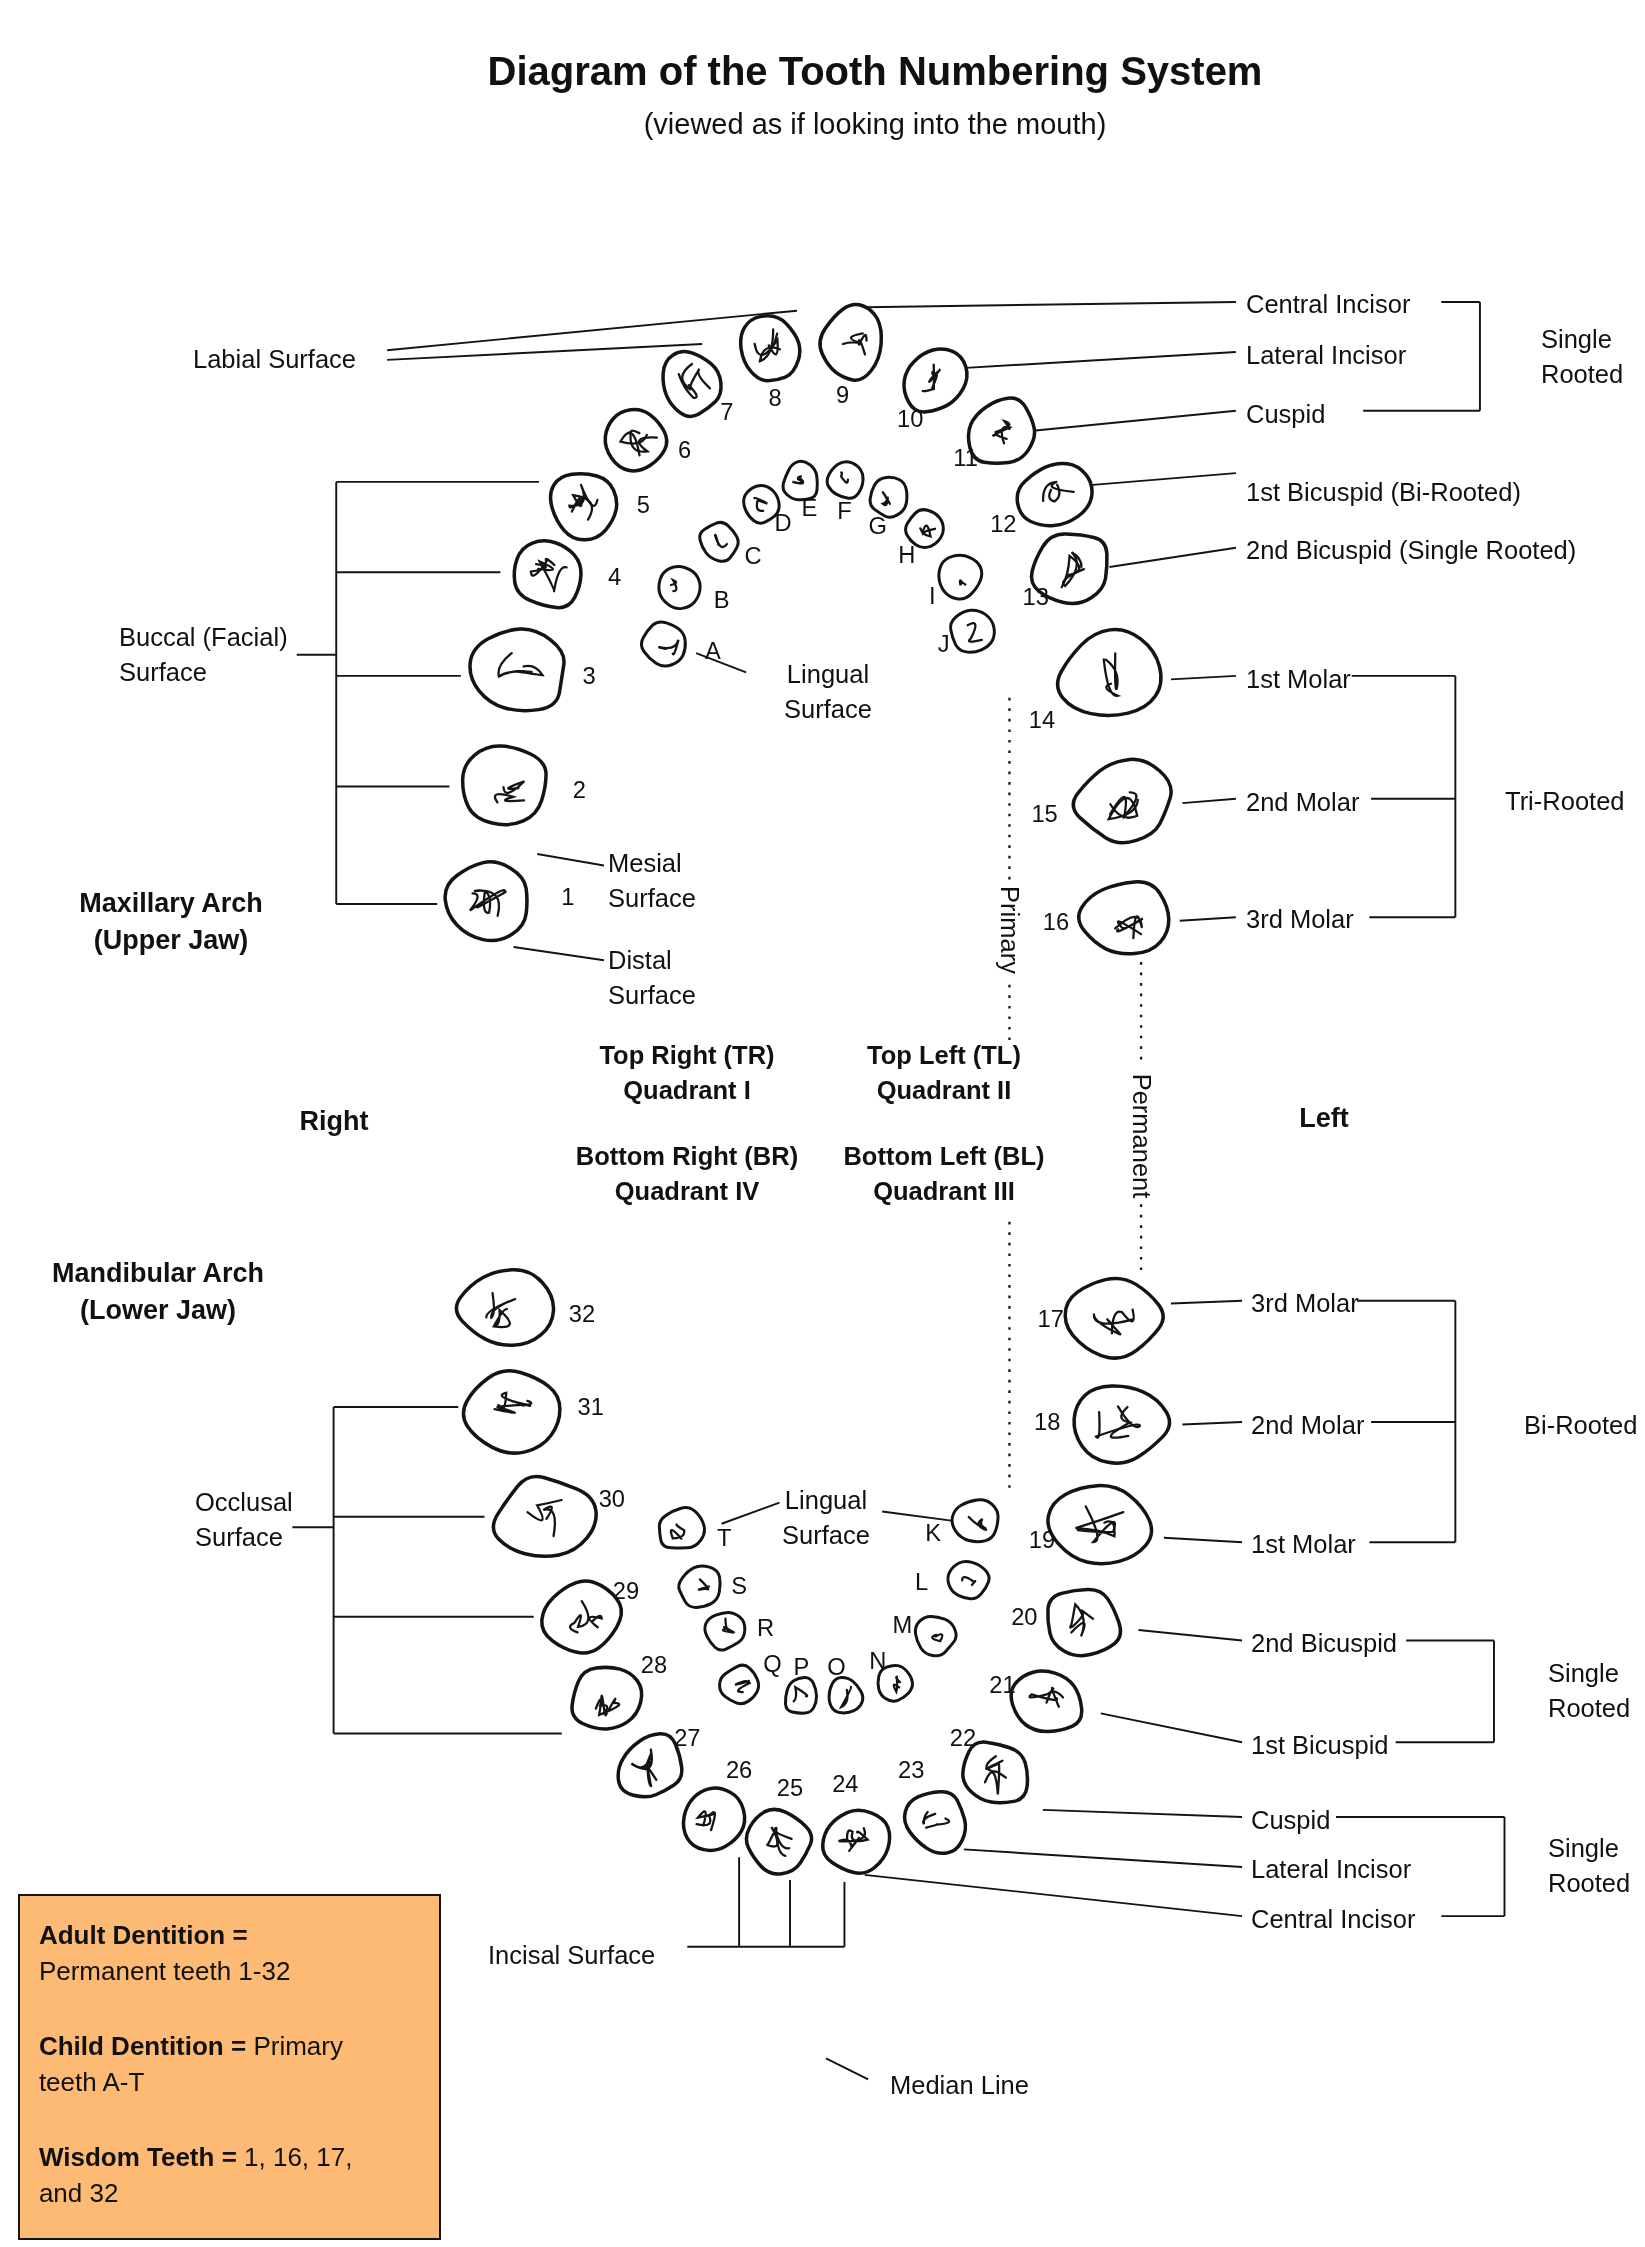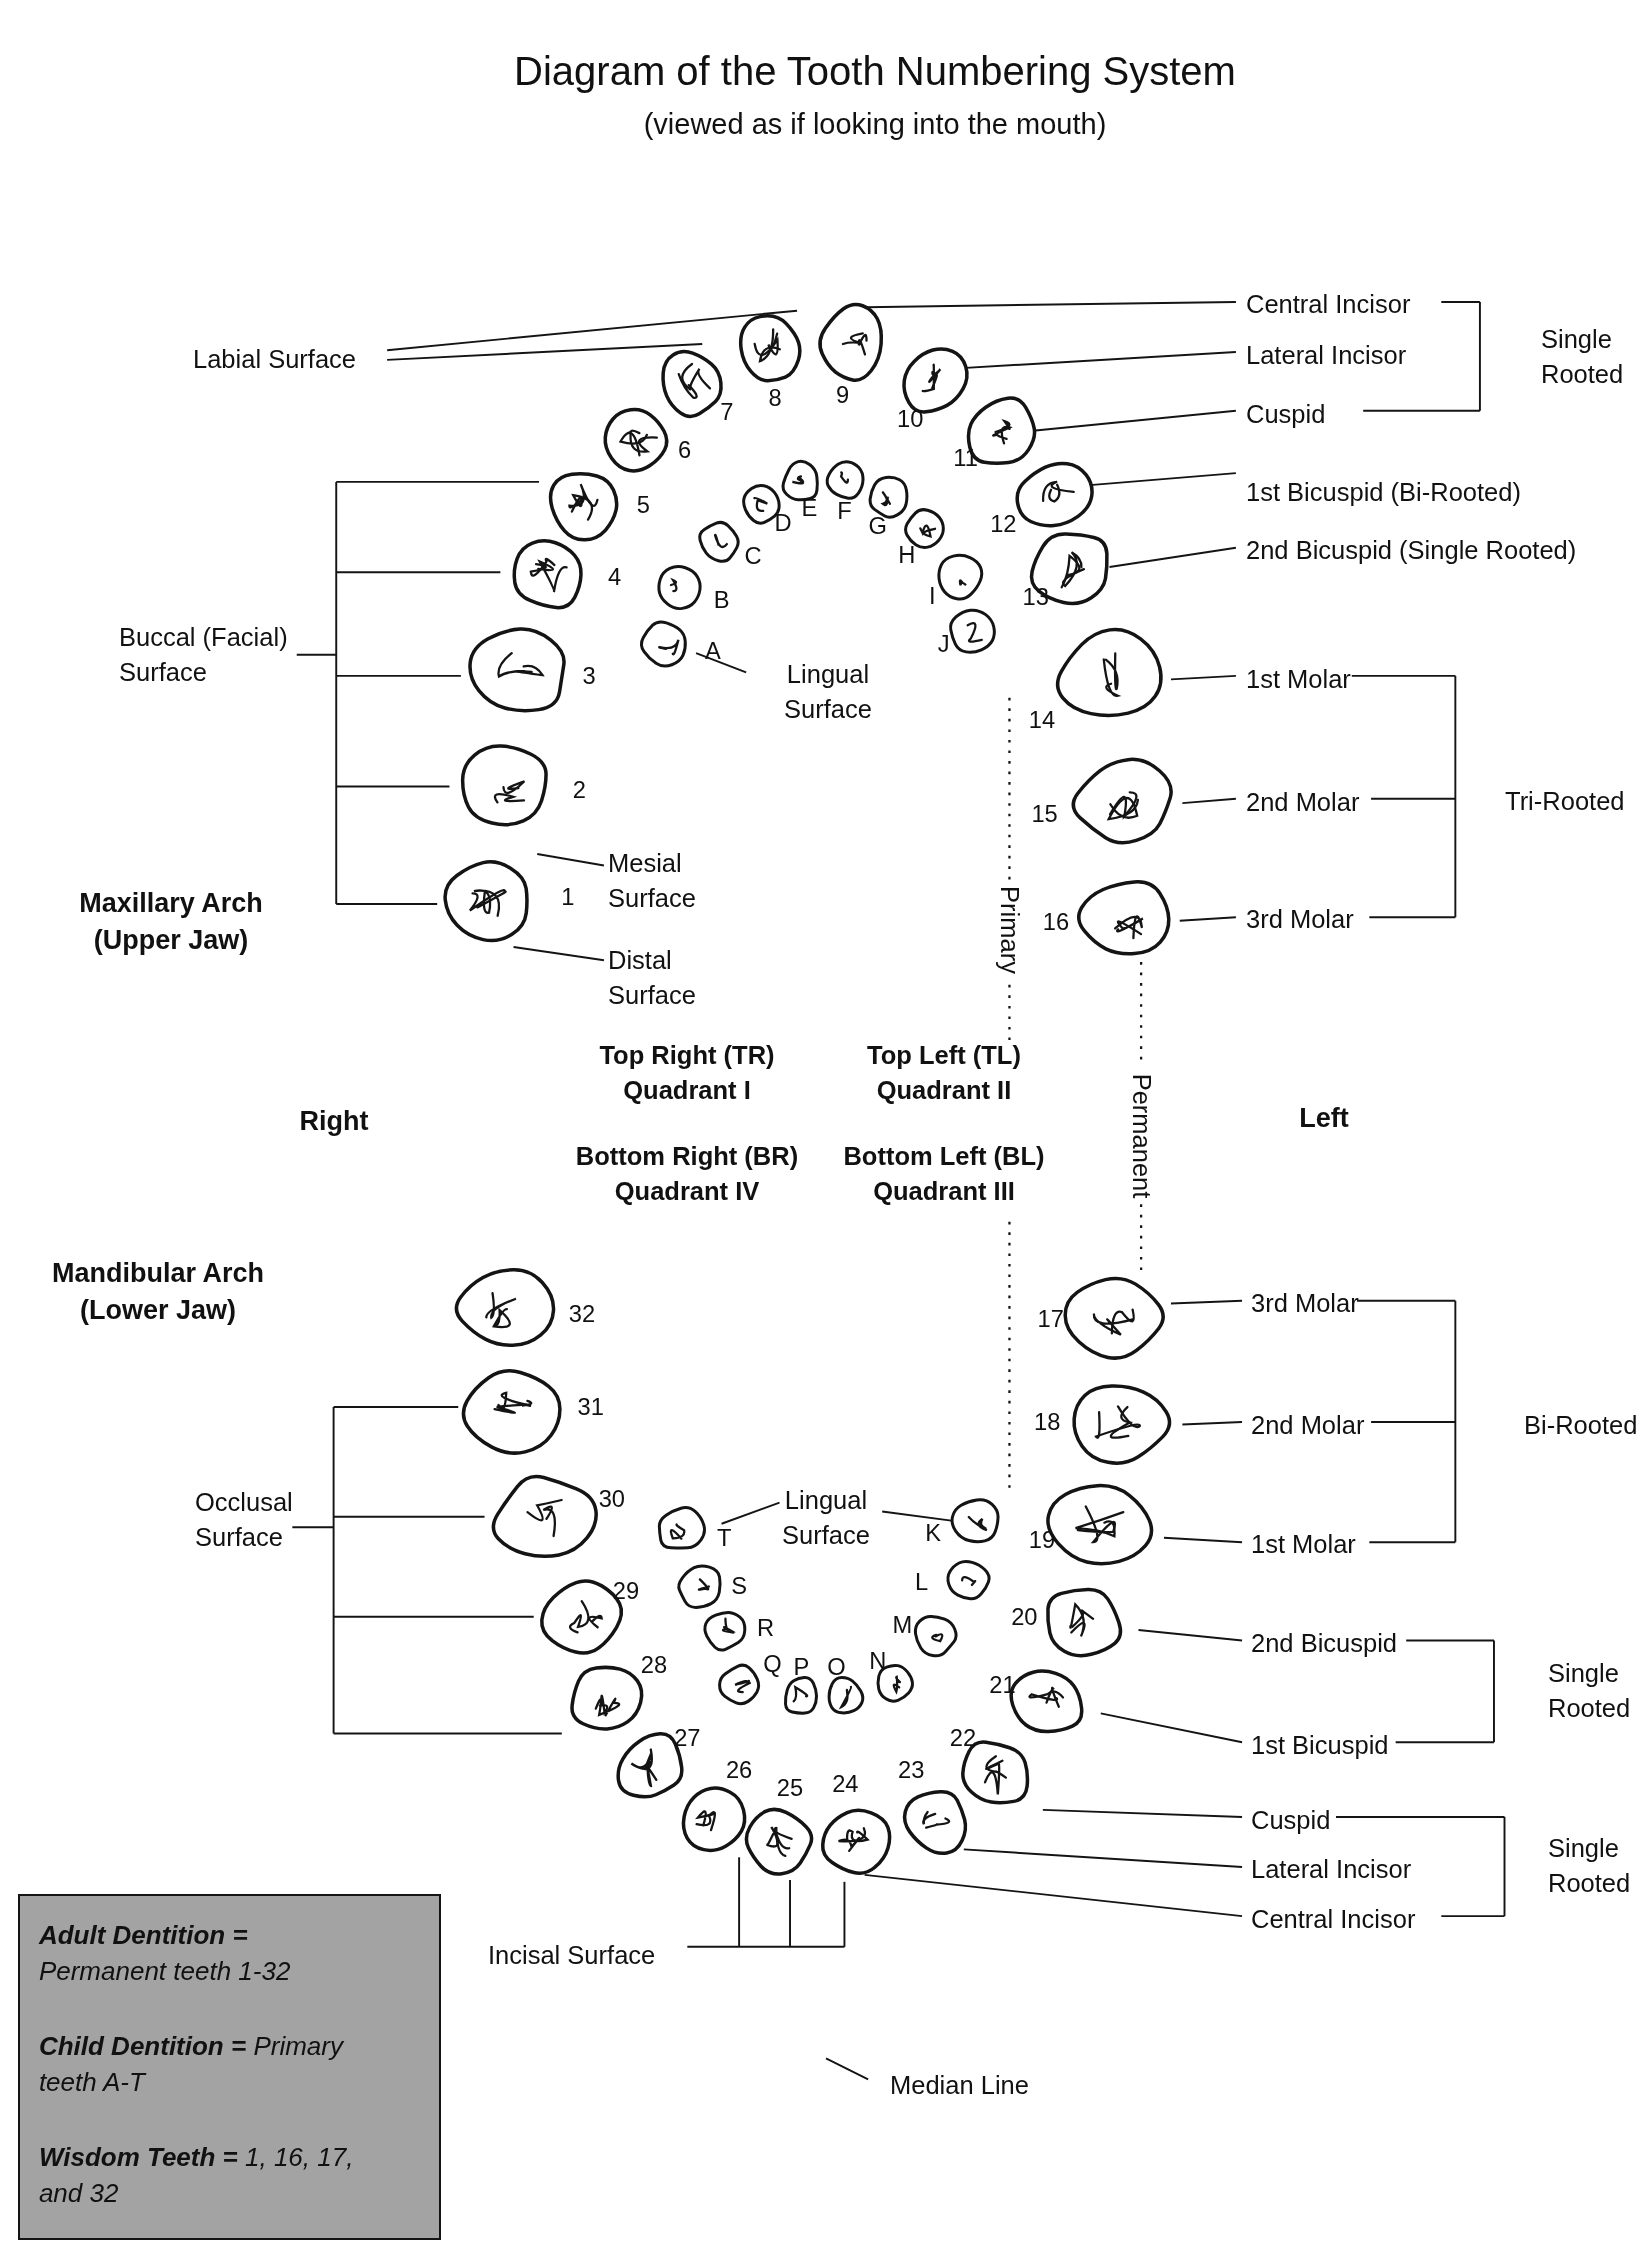--- a/index.html
+++ b/index.html
@@ -8,24 +8,24 @@
   .tooth-outline{fill:#fff;stroke:#141414;stroke-width:4;stroke-linejoin:round;}
   .tooth-outline.primary{stroke-width:3.4;}
   .tooth-detail{fill:none;stroke:#141414;stroke-width:2.6;stroke-linecap:round;}
   .tooth-id{font-family:"Liberation Sans",sans-serif;font-size:27px;fill:#111;text-anchor:middle;}
   .cline{stroke:#141414;stroke-width:2.2;fill:none;}
   .cline.dashed{stroke-dasharray:3 9;stroke-width:2.6;}
   .lbl{position:absolute;font-size:25.5px;line-height:1.38;color:#111;white-space:nowrap;}
   .c{transform:translateX(-50%);text-align:center;}
   .b{font-weight:bold;}
   .vert{transform:translate(-50%,-50%) rotate(90deg);}
-  .title{font-size:40px;font-weight:normal;}
+  .title{font-size:40px;font-weight:bold;}
   .subtitle{font-size:29px;}
   .big{font-size:27px;}
-  .legend-box{position:absolute;left:17.6px;top:1894px;width:381px;height:300px;border:2.6px solid #141414;background:#a3a3a3;padding:21px 19.3px;font-style:italic;}
+  .legend-box{position:absolute;left:17.6px;top:1894px;width:381px;height:300px;border:2.6px solid #141414;background:#fdba74;padding:21px 19.3px;}
   .legend-item{font-size:26px;line-height:36px;margin-bottom:39px;}
   .legend-item:last-child{margin-bottom:0;}
 </style>
 </head>
 <body>
 
 <div>
 
   <svg id="diagram-svg" width="1645" height="2247" viewBox="0 0 1874 2560">
     <g id="lines-layer">

